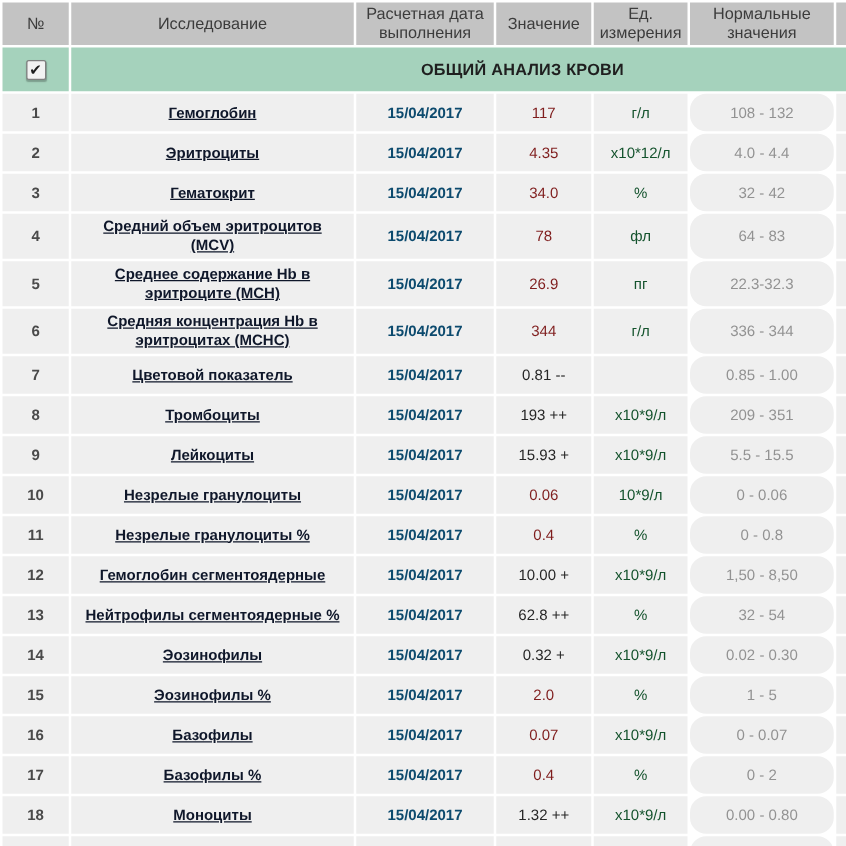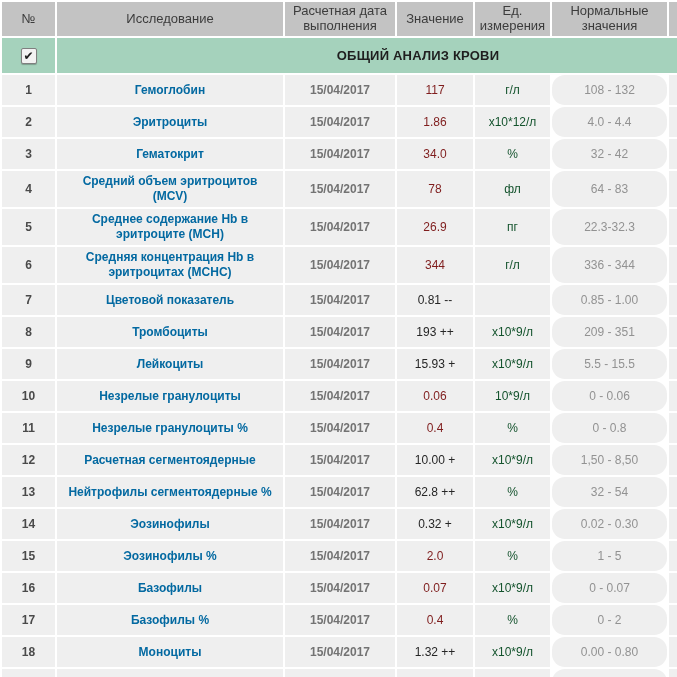--- a/index.html
+++ b/index.html
@@ -25,22 +25,22 @@
     font-weight:700; color:#1f1f1f; font-size:13px; letter-spacing:0.2px;
   }
   .checkbox {
     width:14px; height:14px; margin:0 auto; background:#f2f2f2;
     border:1px solid #7f7f7f; border-radius:2px;
     display:flex; align-items:center; justify-content:center;
     font-size:12px; line-height:1; color:#1c1c1c; cursor:pointer;
     box-shadow:0 1px 1px rgba(0,0,0,0.25);
   }
   td.cell-num  { font-weight:700; color:#4a4a4a; }
-  td.cell-name { font-weight:700; color:#0369a1; padding:3px 8px; line-height:1.25; }
-  td.cell-date { font-weight:700; color:#737373; }
+  td.cell-name { font-weight:700; color:#0f172a; padding:3px 8px; line-height:1.25;text-decoration:underline; }
+  td.cell-date { font-weight:700; color:#0c4a6e; }
   td.cell-value { color:#7f1d1d; }
   td.cell-value.flagged { color:#262626; font-weight:400; }
   td.cell-unit  { color:#14532d; }
   td.cell-range { color:#929292;border-radius:13px; }
   td.cell-overflow { }
 </style>
 </head>
 <body>
 
 <div class="screen">
@@ -80,21 +80,21 @@
     <td class="cell-date">15/04/2017</td>
     <td class="cell-value">117</td>
     <td class="cell-unit">г/л</td>
     <td class="cell-range">108 - 132</td>
     <td class="cell-overflow"></td>
   </tr>
         <tr>
     <td class="cell-num">2</td>
     <td class="cell-name">Эритроциты</td>
     <td class="cell-date">15/04/2017</td>
-    <td class="cell-value">1.86</td>
+    <td class="cell-value">4.35</td>
     <td class="cell-unit">x10*12/л</td>
     <td class="cell-range">4.0 - 4.4</td>
     <td class="cell-overflow"></td>
   </tr>
         <tr>
     <td class="cell-num">3</td>
     <td class="cell-name">Гематокрит</td>
     <td class="cell-date">15/04/2017</td>
     <td class="cell-value">34.0</td>
     <td class="cell-unit">%</td>
@@ -168,21 +168,21 @@
     <td class="cell-num">11</td>
     <td class="cell-name">Незрелые гранулоциты %</td>
     <td class="cell-date">15/04/2017</td>
     <td class="cell-value">0.4</td>
     <td class="cell-unit">%</td>
     <td class="cell-range">0 - 0.8</td>
     <td class="cell-overflow"></td>
   </tr>
         <tr>
     <td class="cell-num">12</td>
-    <td class="cell-name">Расчетная сегментоядерные</td>
+    <td class="cell-name">Гемоглобин сегментоядерные</td>
     <td class="cell-date">15/04/2017</td>
     <td class="cell-value flagged">10.00 +</td>
     <td class="cell-unit">x10*9/л</td>
     <td class="cell-range">1,50 - 8,50</td>
     <td class="cell-overflow"></td>
   </tr>
         <tr>
     <td class="cell-num">13</td>
     <td class="cell-name">Нейтрофилы сегментоядерные %</td>
     <td class="cell-date">15/04/2017</td>

